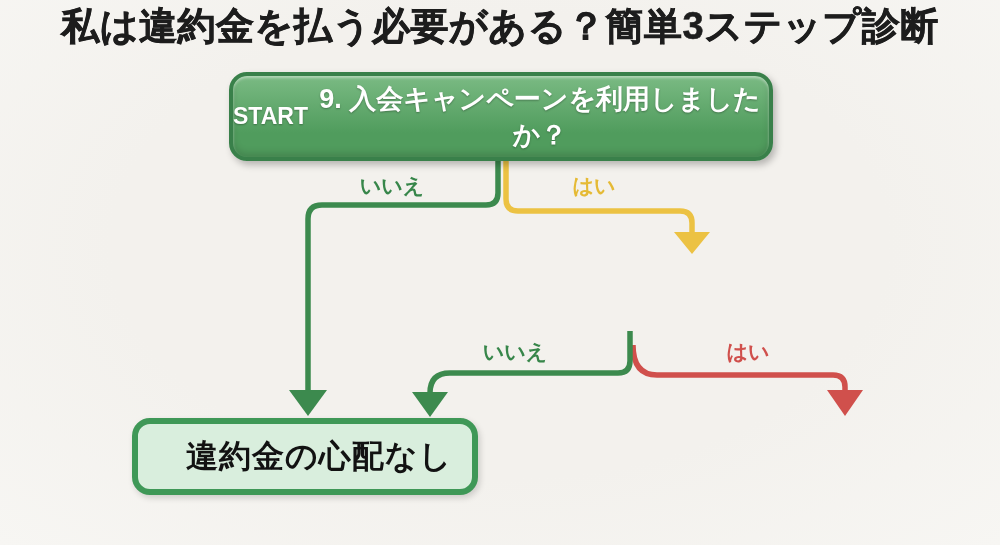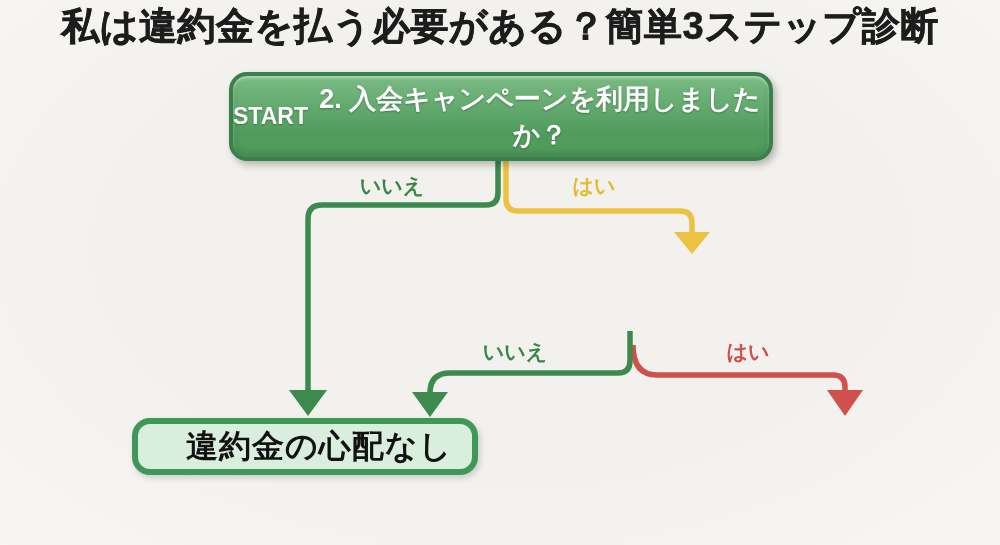--- a/index.html
+++ b/index.html
@@ -59,21 +59,21 @@
   }
   .q2-box{
     left:460px;top:255px;width:466px;height:74px;
     background:var(--yellow-box-fill);
     border:5px solid var(--yellow-box-border);
     border-radius:16px;
     box-shadow:2px 3px 6px rgba(0,0,0,.16);
   }
   .q2-text{font-size:28px;font-weight:800;color:var(--question-text);}
   .result-safe-box{
-    left:132px;top:418px;width:346px;height:57px;
+    left:132px;top:418px;width:346px;height:77px;
     background:var(--lightgreen-box-fill);
     border:6px solid var(--lightgreen-box-border);
     border-radius:18px;
     box-shadow:2px 3px 6px rgba(0,0,0,.16);
     padding-left:28px;
   }
   .result-fee-box{
     left:528px;top:420px;width:402px;height:77px;
     background:var(--pink-box-fill);
     border:6px solid var(--pink-box-border);
@@ -114,21 +114,21 @@
 
     <path class="line line-red" d="M633 345 Q633 375 657 375 H833 Q845 375 845 387 V392"></path>
     <polygon class="arrow-red" points="827,390 863,390 845,416"></polygon>
 
     <path class="line line-green" d="M630 331 V361 Q630 373 618 373 H450 Q430 373 430 393 V394"></path>
     <polygon class="arrow-green" points="412,392 448,392 430,417"></polygon>
   </svg>
 
   <div class="node start-box">
     <div class="start-tag">START</div>
-    <div class="start-question">2. 入会キャンペーンを利用しましたか？</div>
+    <div class="start-question">9. 入会キャンペーンを利用しましたか？</div>
   </div>
 
 
   <div class="node result-safe-box">
     <div class="result-text">違約金の心配なし</div>
   </div>
 
 
   <div class="edge-label edge-no1">いいえ</div>
   <div class="edge-label edge-yes1">はい</div>

